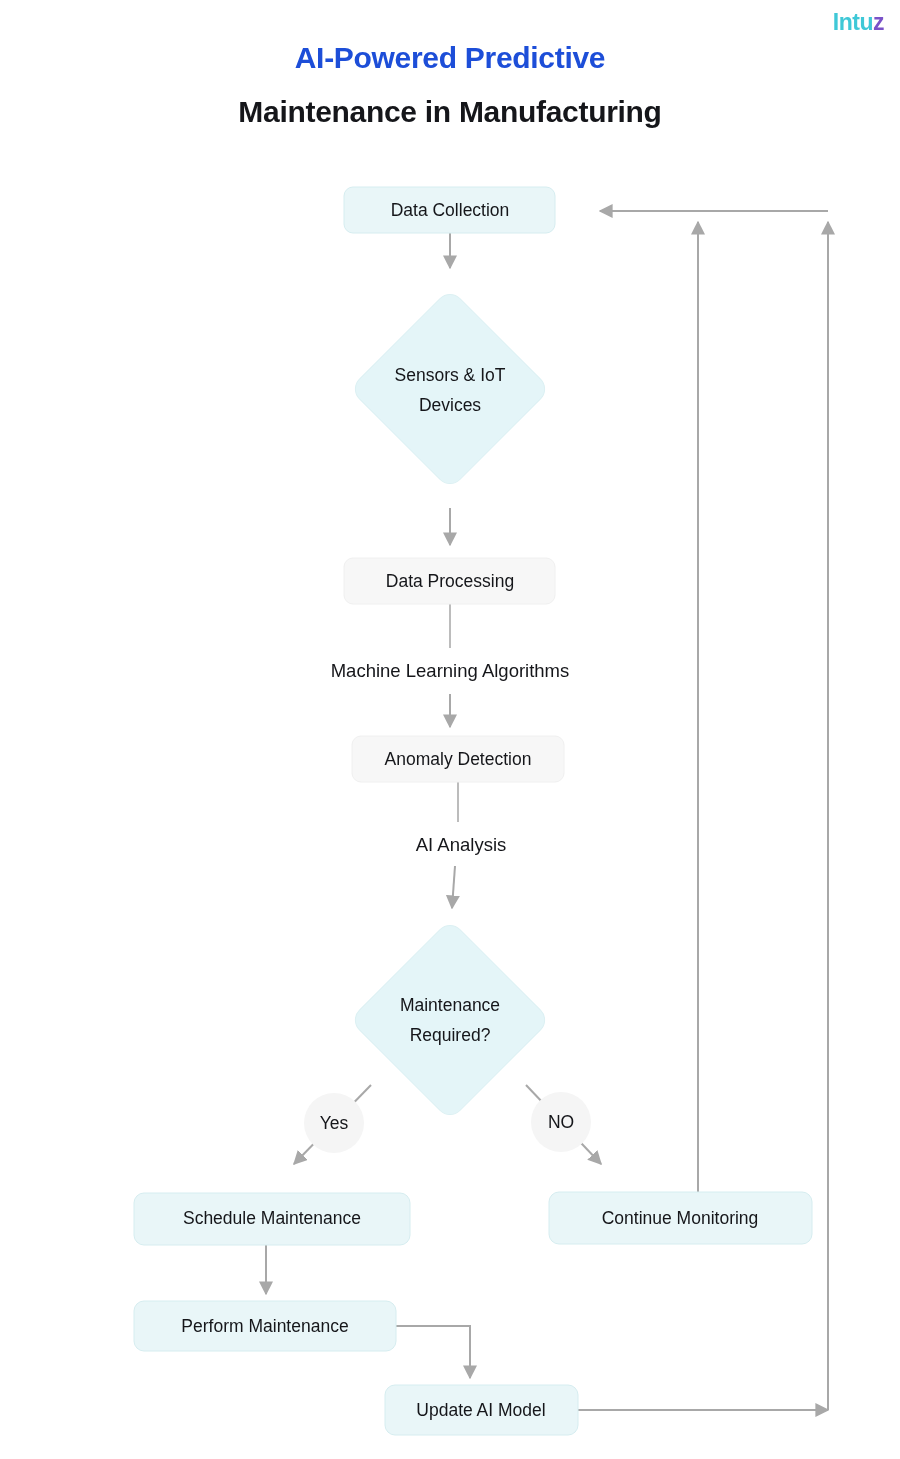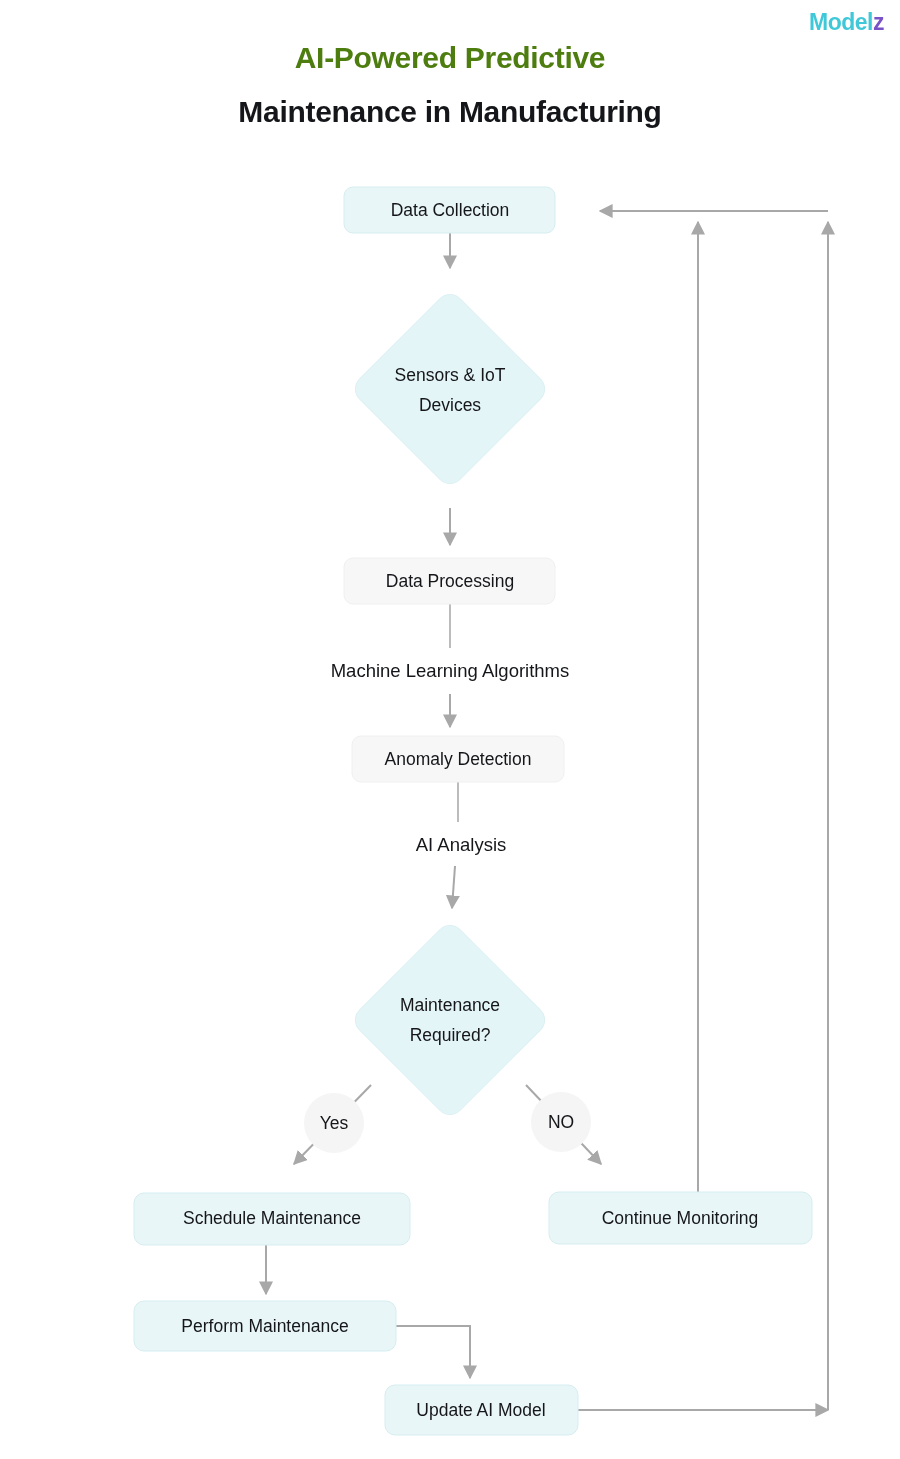--- a/index.html
+++ b/index.html
@@ -32,21 +32,21 @@
   #title-block {
     position: absolute;
     top: 40px;
     left: 0;
     width: 900px;
     text-align: center;
   }
   #title-line-1 {
     font-size: 30px;
     font-weight: 700;
-    color: #4d7c0f;
+    color: #1d4ed8;
     letter-spacing: -0.3px;
     line-height: 1.2;
   }
   #title-line-2 {
     font-size: 30px;
     font-weight: 700;
     color: #15161a;
     letter-spacing: -0.3px;
     line-height: 1.2;
     margin-top: 18px;
@@ -99,21 +99,21 @@
   }
   .badge-circle {
     fill: #f5f5f5;
     stroke: none;
   }
 </style>
 </head>
 <body>
 
 <div id="brand-logo">
-  <span class="lg-a">Model</span><span class="lg-b">z</span>
+  <span class="lg-a">Intu</span><span class="lg-b">z</span>
 </div>
 
 <div id="title-block">
   <div id="title-line-1">AI-Powered Predictive</div>
   <div id="title-line-2">Maintenance in Manufacturing</div>
 </div>
 
 <svg id="flow-svg" width="900" height="1459" viewBox="0 0 900 1459">
   <defs>
     <marker id="arrow-grey" viewBox="0 0 10 10" refX="9" refY="5" markerWidth="7" markerHeight="7" orient="auto-start-reverse">

